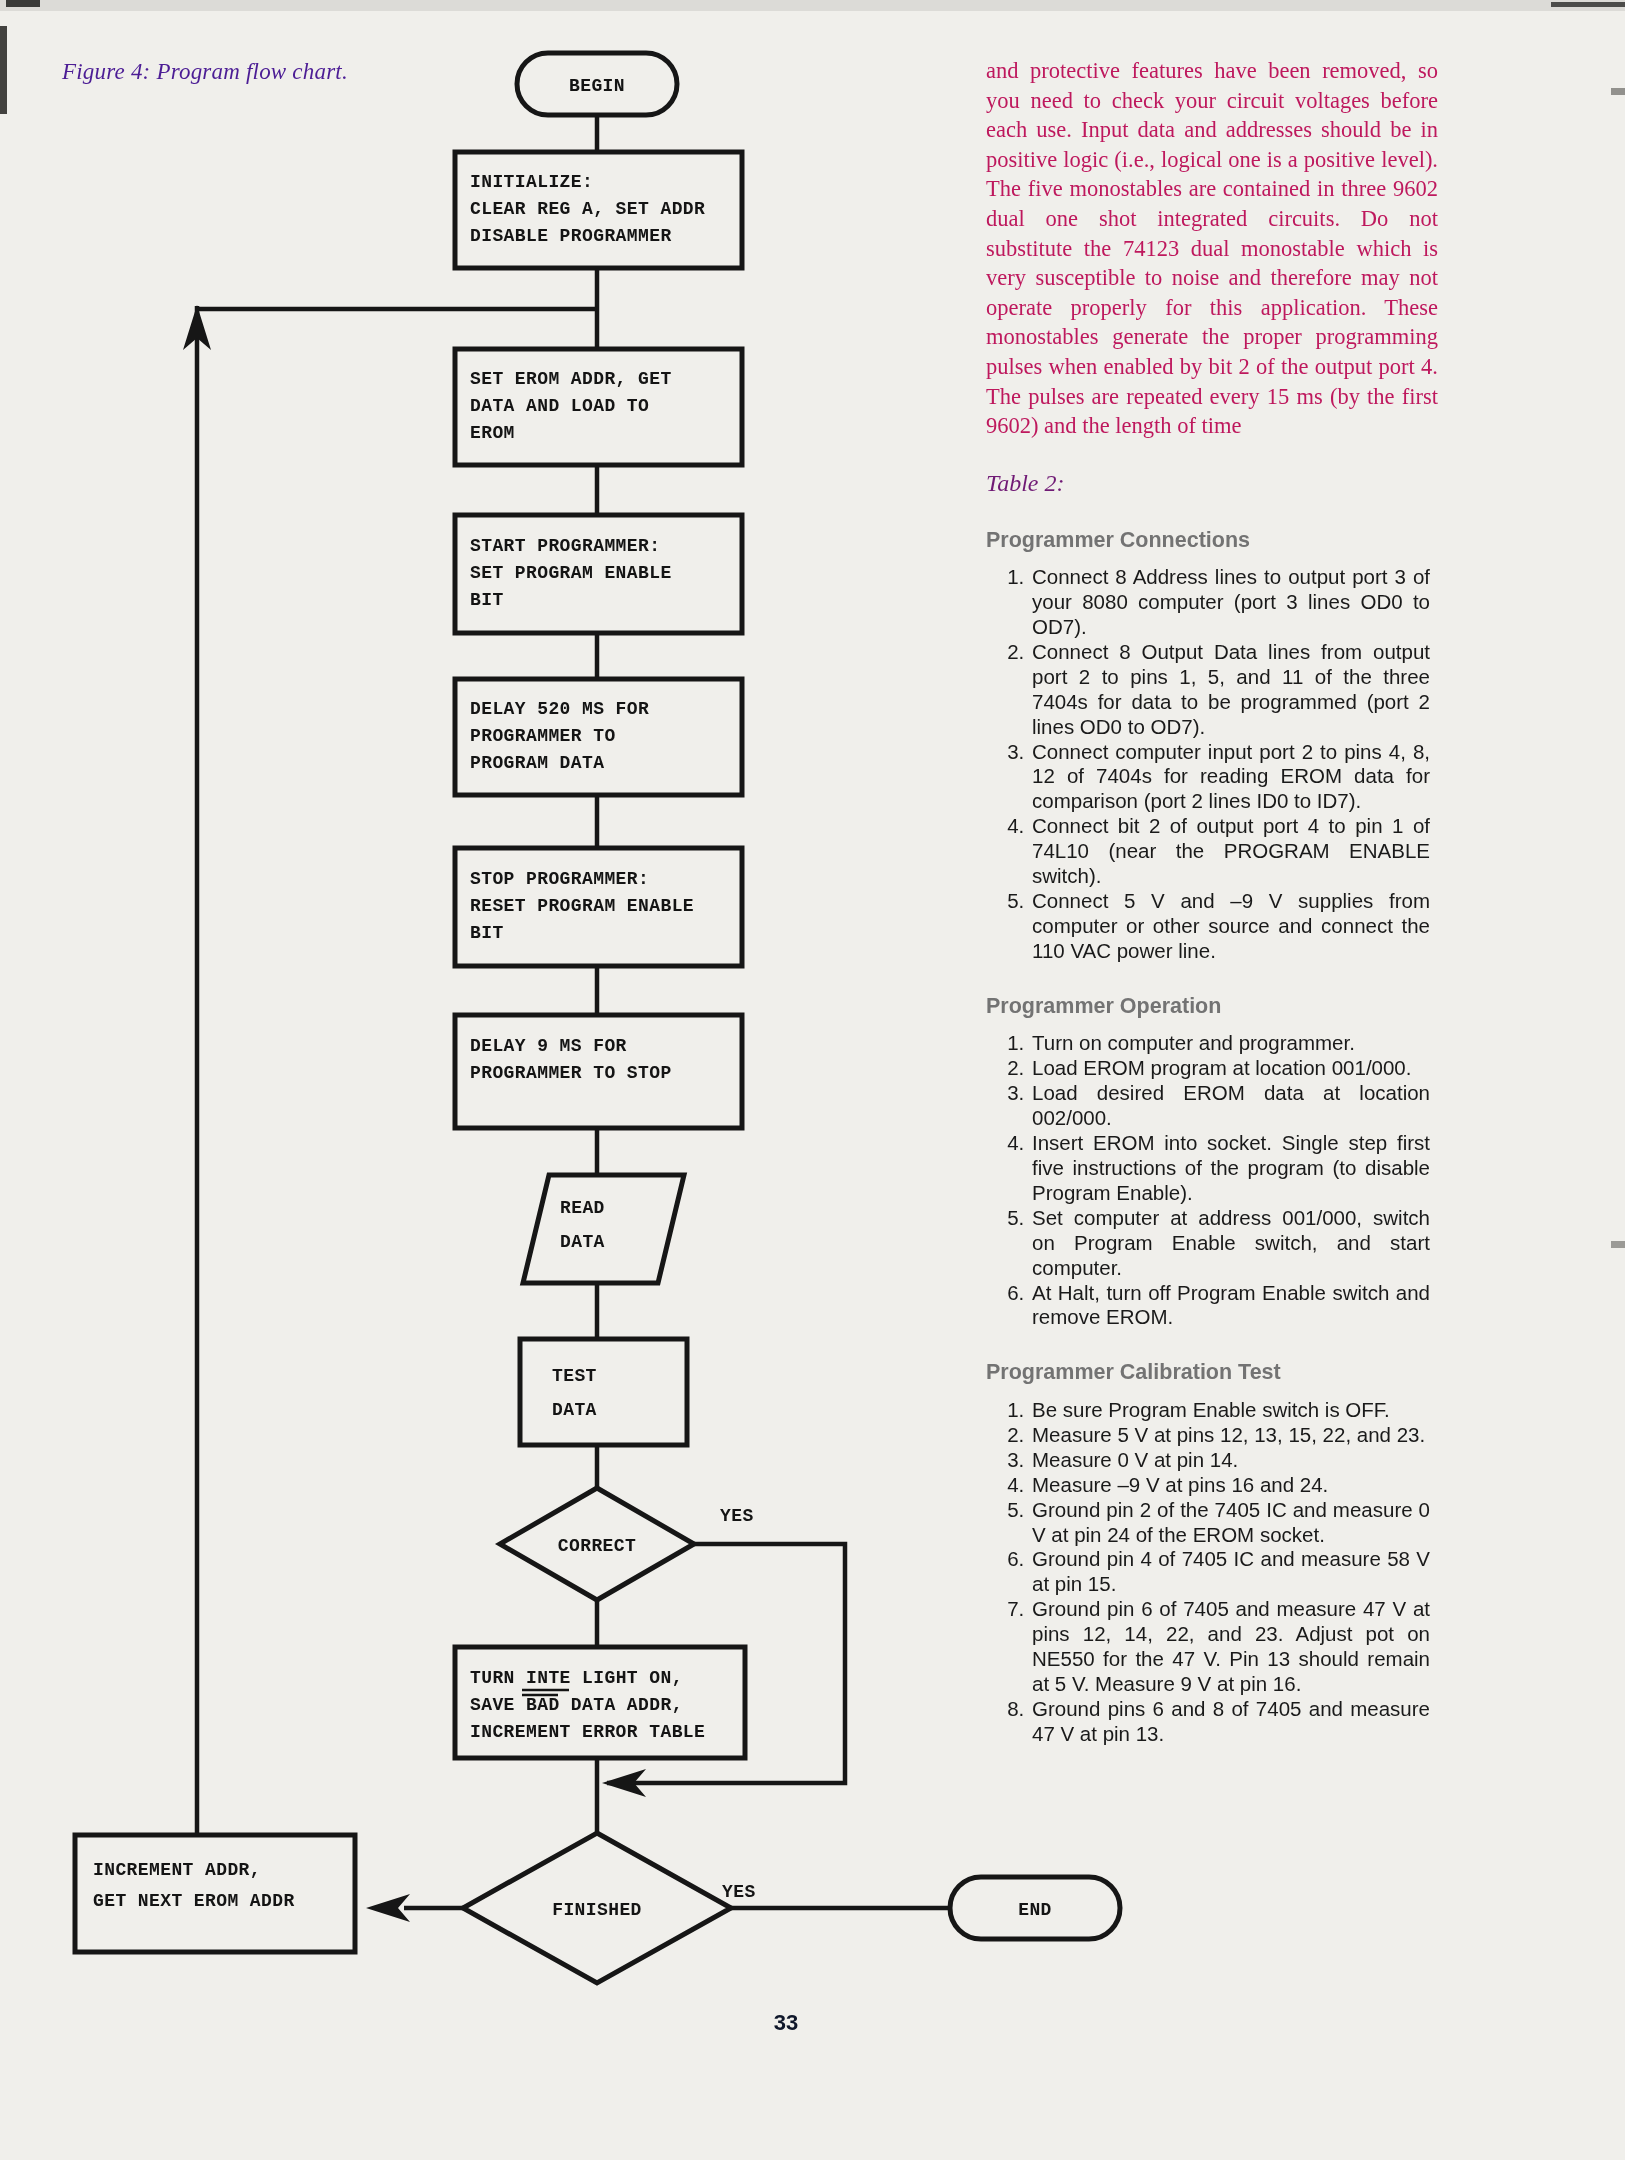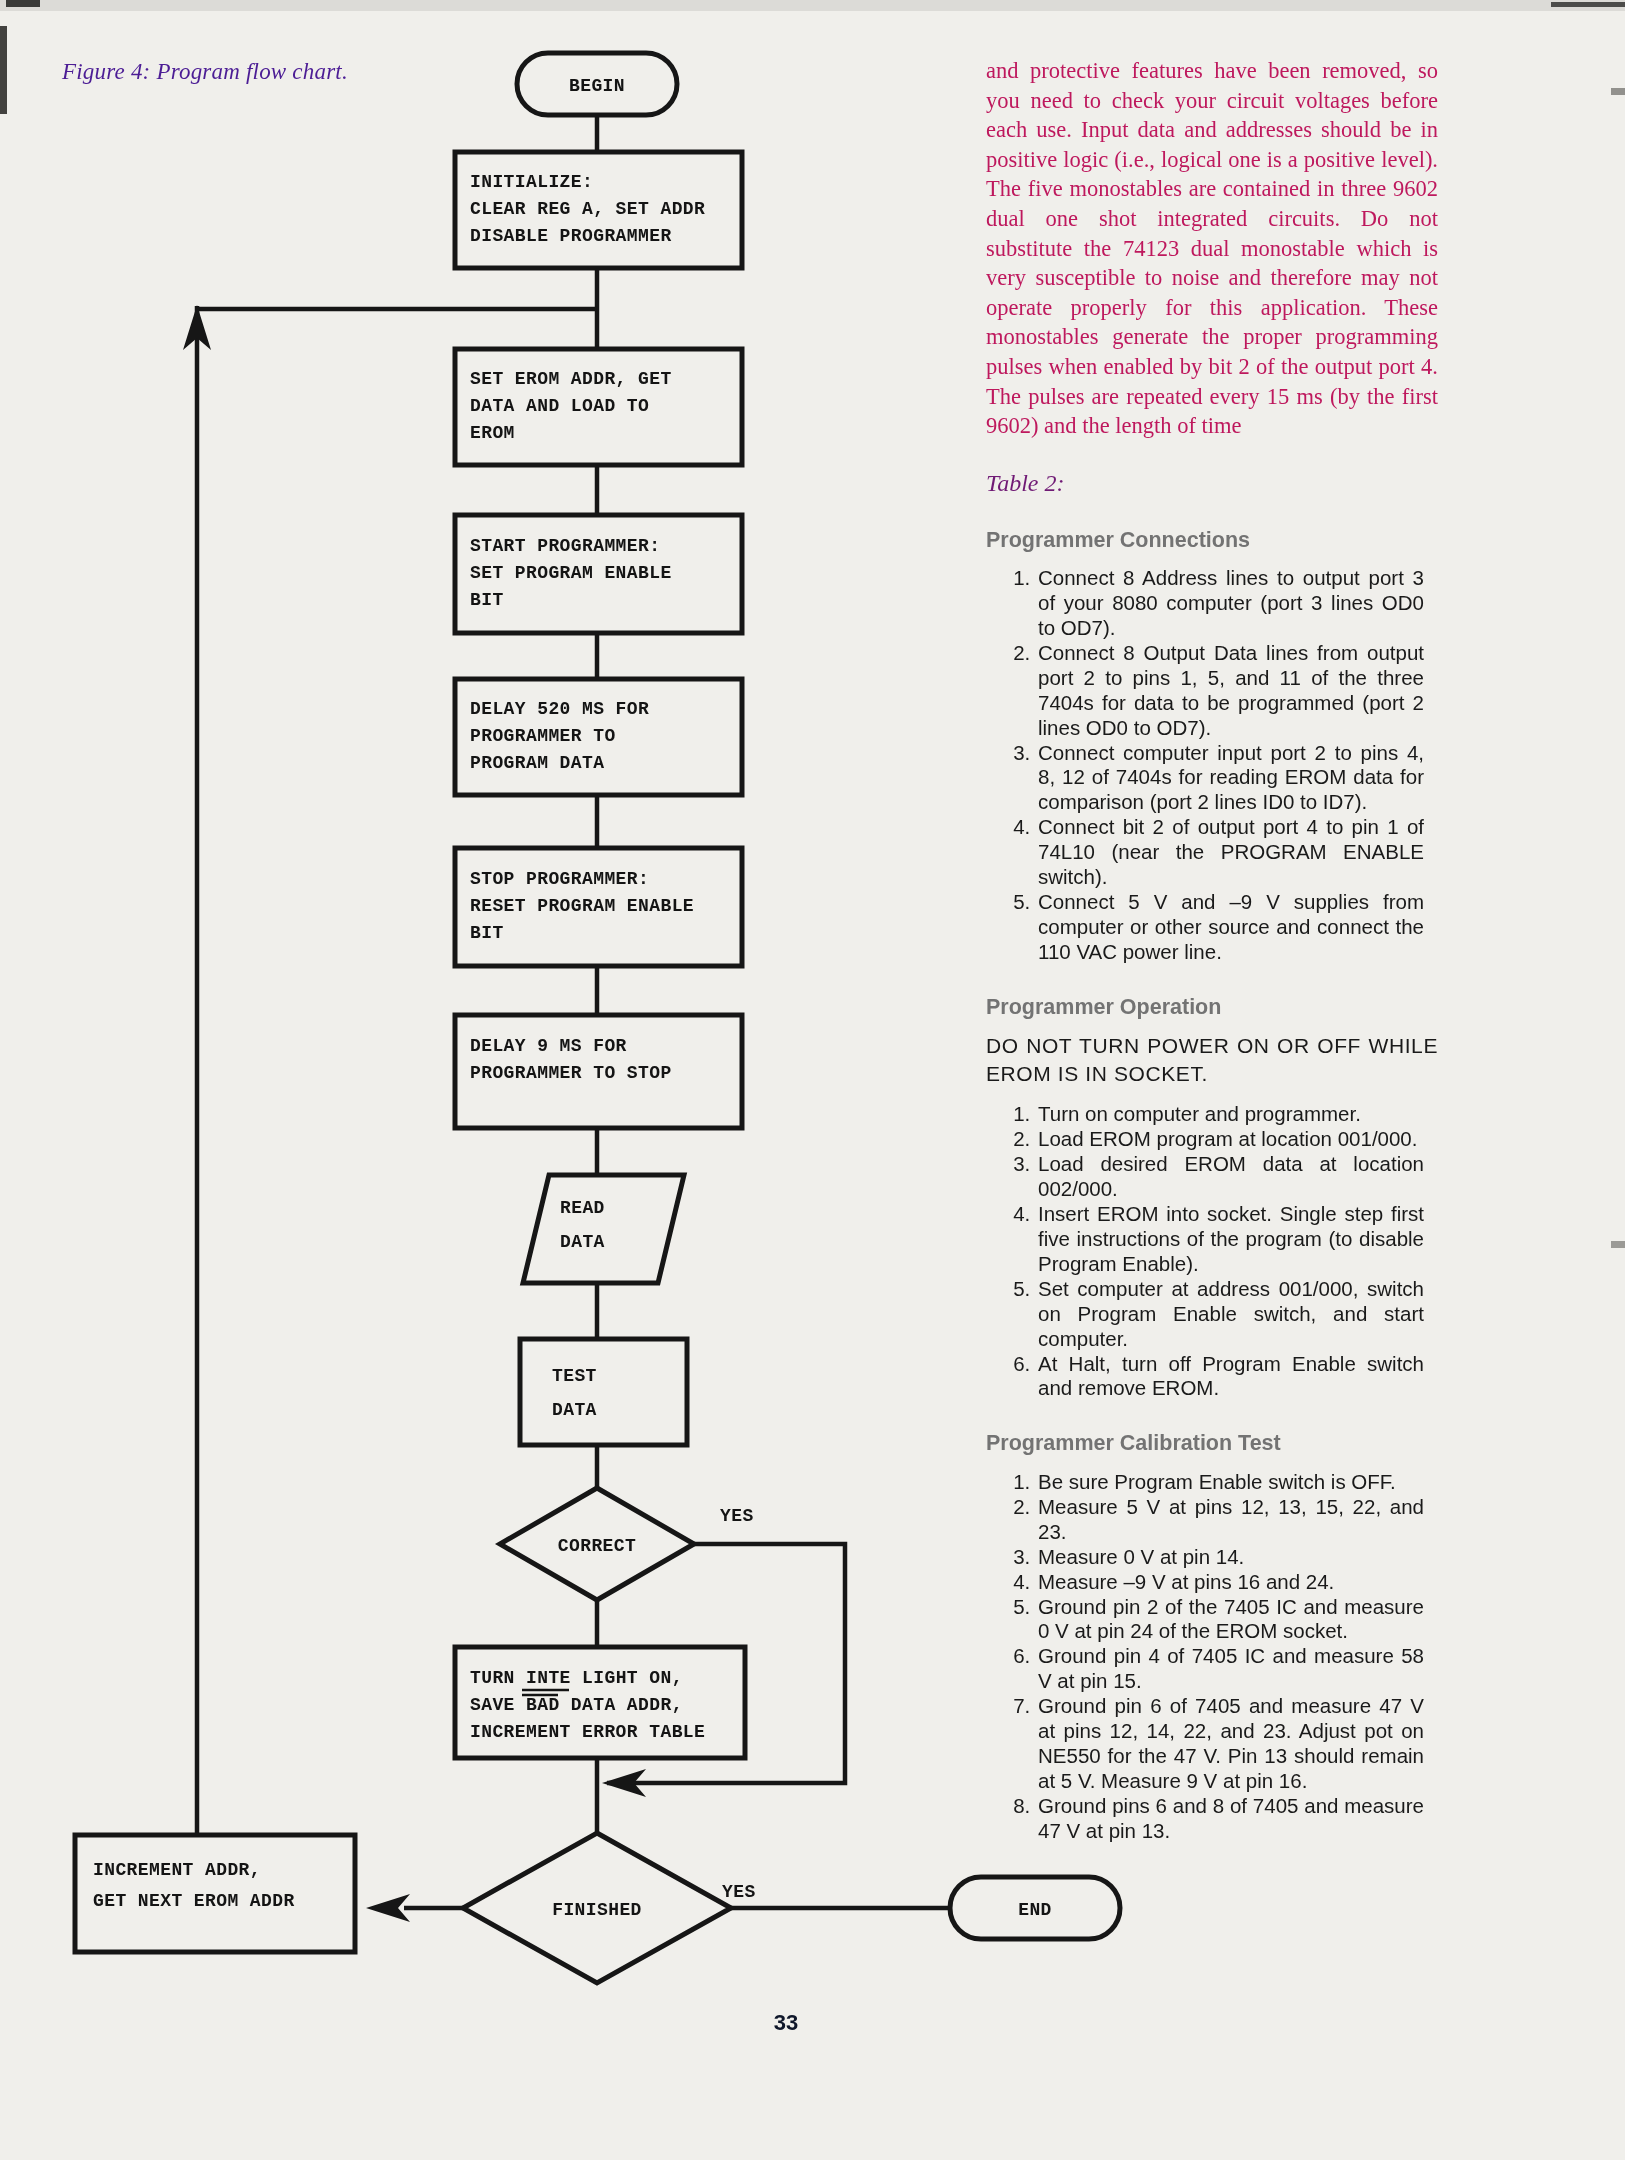--- a/index.html
+++ b/index.html
@@ -64,21 +64,21 @@
     color:#737373;
   }
   .sec-intro{
     margin:0 0 12px 0;
     font:21px/28px "Liberation Sans",sans-serif;
     letter-spacing:.6px;
     text-align:justify;
     color:#1a1a1a;
   }
   .sec-list{
-    margin:14px;padding:0 0 0 36px;
+    margin:8px;padding:0 0 0 36px;
     font:20.5px/24.9px "Liberation Sans",sans-serif;
     text-align:justify;
     color:#1a1a1a;
   }
   .sec-list li{margin:0;padding-left:2px;}
 </style>
 </head>
 <body>
 
 <div class="scan-band"></div>
@@ -185,21 +185,20 @@
   <h4 class="sec-head">Programmer Connections</h4>
   <ol class="sec-list">
       <li>Connect 8 Address lines to output port 3 of your 8080 computer (port 3 lines OD0 to OD7).</li>
       <li>Connect 8 Output Data lines from output port 2 to pins 1, 5, and 11 of the three 7404s for data to be programmed (port 2 lines OD0 to OD7).</li>
       <li>Connect computer input port 2 to pins 4, 8, 12 of 7404s for reading EROM data for comparison (port 2 lines ID0 to ID7).</li>
       <li>Connect bit 2 of output port 4 to pin 1 of 74L10 (near the PROGRAM ENABLE switch).</li>
       <li>Connect 5 V and –9 V supplies from computer or other source and connect the 110 VAC power line.</li>
     </ol>
 
   <h4 class="sec-head">Programmer Operation</h4>
-  <p class="sec-intro">DO NOT TURN POWER ON OR OFF WHILE EROM IS IN SOCKET.</p>
   <ol class="sec-list">
       <li>Turn on computer and programmer.</li>
       <li>Load EROM program at location 001/000.</li>
       <li>Load desired EROM data at location 002/000.</li>
       <li>Insert EROM into socket. Single step first five instructions of the program (to disable Program Enable).</li>
       <li>Set computer at address 001/000, switch on Program Enable switch, and start computer.</li>
       <li>At Halt, turn off Program Enable switch and remove EROM.</li>
     </ol>
 
   <h4 class="sec-head">Programmer Calibration Test</h4>

